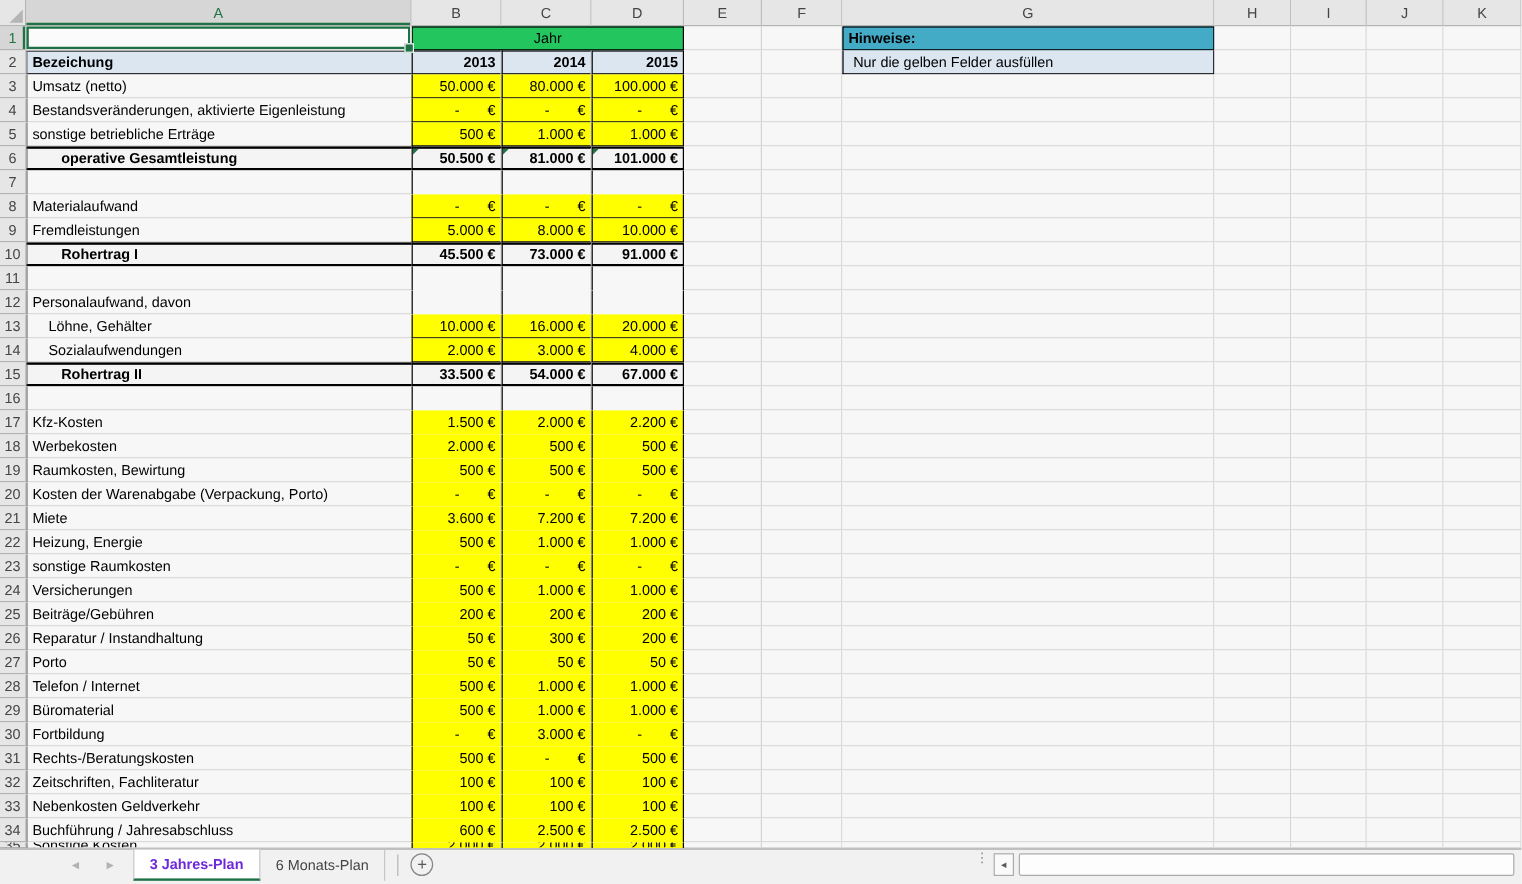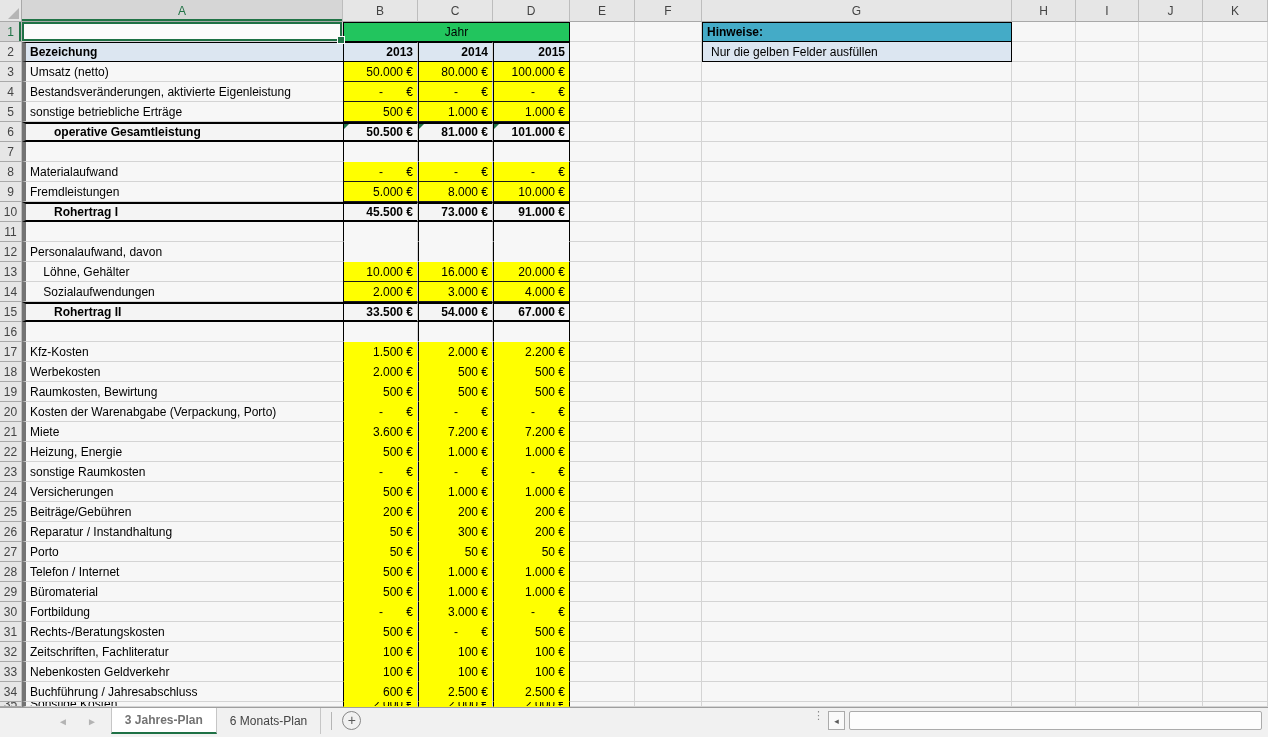--- a/index.html
+++ b/index.html
@@ -19,21 +19,21 @@
   .h.sel { background:#d6d6d6; color:#217346; }
   .h.selcol { box-shadow: inset 0 -2px 0 #217346; }
   .h.selrow { box-shadow: inset -2px 0 0 #217346; }
   .corner { background:#e6e6e6; border-right:1px solid #a9a9a9; border-bottom:1px solid #a9a9a9; }
   .corner:after { content:""; position:absolute; right:2px; bottom:2px;
        border-left:11px solid transparent; border-bottom:11px solid #b5b5b5; }
   
   .lbl { padding-left:4px; }
   .val { justify-content:flex-end; padding-right:4px; }
   .bold { font-weight:bold; }
-  .tableA { border-left:4px solid #737373; border-right:none; }
+  .tableA { border-left:1px solid #737373; border-right:none; }
   .blkL { border-left:1px solid #000; }
   .blkR { border-right:1px solid #000; }
   .ylw { background:#ffff00; }
   .sep { border-bottom:1px solid #1a1a1a; }
   .nosep { border-bottom:1px solid transparent; }
   .totrow { border-top:2px solid #000; border-bottom:2px solid #000; background:#f4f4f4; font-weight:bold;padding-left:28px; }
   .hdr2 { background:#dce6f1; border-top:1px solid #000; border-bottom:1px solid #000; font-weight:bold; }
   .teal { background:#22c55e; border:1px solid #000; justify-content:center; }
   .tealL { background:#44abc7; border:1px solid #000; justify-content:flex-start; font-weight:bold; padding-left:4px; }
   .note { background:#dce6f1; border:1px solid #000; border-top:none; padding-left:8px; }
@@ -42,21 +42,21 @@
        background:#1e7145; border:1px solid #fbfbfb; z-index:6; }
   .flagged:before { content:""; position:absolute; left:0; top:0; width:0; height:0;
        border-top:5px solid #217346; border-right:5px solid transparent; }
 
   
   .tabbar { position:absolute; left:0; top:707px; width:1268px; height:30px;
        background:#f1f1f1; border-top:1px solid #9f9f9f; display:flex; align-items:flex-start; }
   .navarrows { display:flex; align-items:center; height:26px; padding-left:58px; gap:19px; color:#b3b3b3; font-size:10px; }
   .tab { height:26px; display:flex; align-items:center; padding:0 13px; font-size:12px; color:#444;
        border-right:1px solid #c6c6c6; cursor:default; }
-  .tab.active { background:#ffffff; color:#737373; font-weight:bold;
+  .tab.active { background:#ffffff; color:#6d28d9; font-weight:bold;
        border-left:1px solid #c6c6c6; border-bottom:2px solid #1e7145; margin-left:14px; }
   .tabsep { width:1px; height:18px; background:#b5b5b5; margin:4px 10px 0 10px; }
   .addsheet { width:19px; height:19px; margin-top:3px; border:1px solid #868686; border-radius:50%;
        color:#595959; font-size:14px; line-height:16px; text-align:center; background:transparent; }
   .splitdots { position:absolute; left:813px; top:4px; color:#8a8a8a; font-size:11px; letter-spacing:0; line-height:6px; text-align:center; width:8px; }
   .hscroll-left { position:absolute; left:828px; top:3px; width:17px; height:19px; background:#fafafa;
        border:1px solid #ababab; color:#5a5a5a; font-size:9px; display:flex; align-items:center; justify-content:center; }
   .hscroll-thumb { position:absolute; left:849px; top:3px; width:413px; height:19px; background:#fdfdfd;
        border:1px solid #ababab; border-radius:2px; }
 </style>

